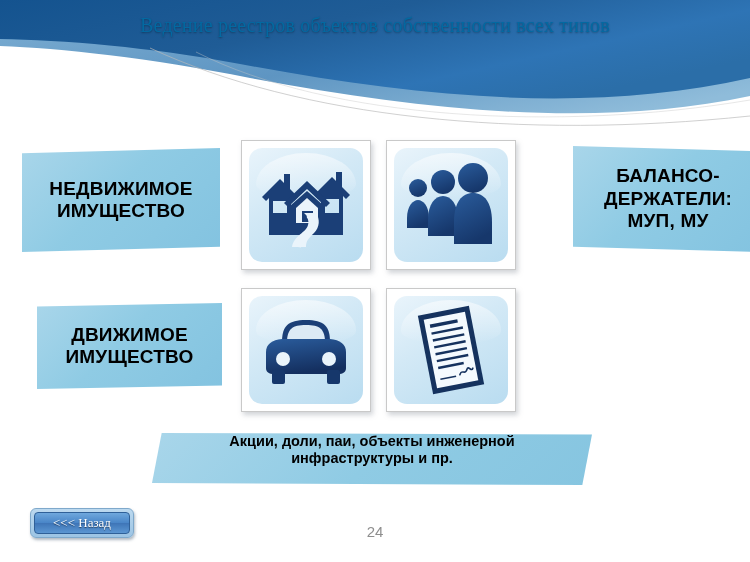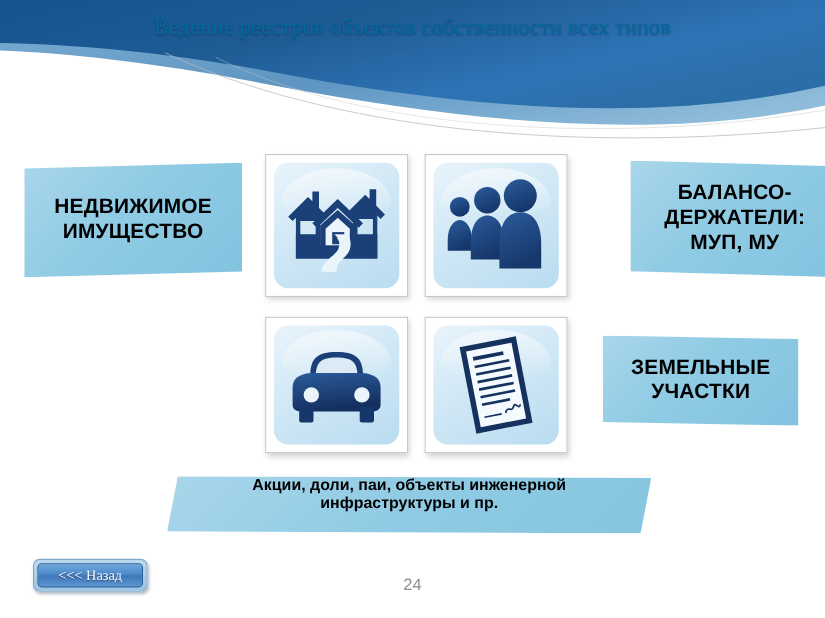--- a/index.html
+++ b/index.html
@@ -204,28 +204,28 @@
       <path d="M196,52 C330,120 560,132 750,100" fill="none" stroke="#c6c6c6" stroke-width="0.7" opacity="0.6"></path>
     </svg>
 
     <div id="slide-title">Ведение реестров объектов собственности всех типов</div>
   </div>
 
   <div class="label-box" id="label-nedvizhimoe">
     <span class="txt">НЕДВИЖИМОЕ ИМУЩЕСТВО</span>
   </div>
 
+  <div class="label-box" id="label-dvizhimoe">
+    <span class="txt">ДВИЖИМОЕ ИМУЩЕСТВО</span>
+  </div>
 
   <div class="label-box" id="label-balansoderzhateli">
     <span class="txt">БАЛАНСО-ДЕРЖАТЕЛИ: МУП, МУ</span>
   </div>
 
-  <div class="label-box" id="label-zemelnye">
-    <span class="txt">ЗЕМЕЛЬНЫЕ УЧАСТКИ</span>
-  </div>
 
   <div class="tile-frame" id="tile-realestate">
     <div class="tile-inner">
       <svg width="96" height="88" viewBox="0 0 96 88">
         <g fill="#1b3f77">
 
           <path d="M4,36 L22,18 L26,22 L26,13 L32,13 L32,28 L40,36 L36,40 L33,37 L33,62 L11,62 L11,37 L8,40 Z
                    M15,40 L15,58 L29,58 L29,40 Z"></path>
 
           <path d="M56,34 L74,16 L78,20 L78,11 L84,11 L84,26 L92,34 L88,38 L85,35 L85,62 L63,62 L63,35 L60,38 Z

